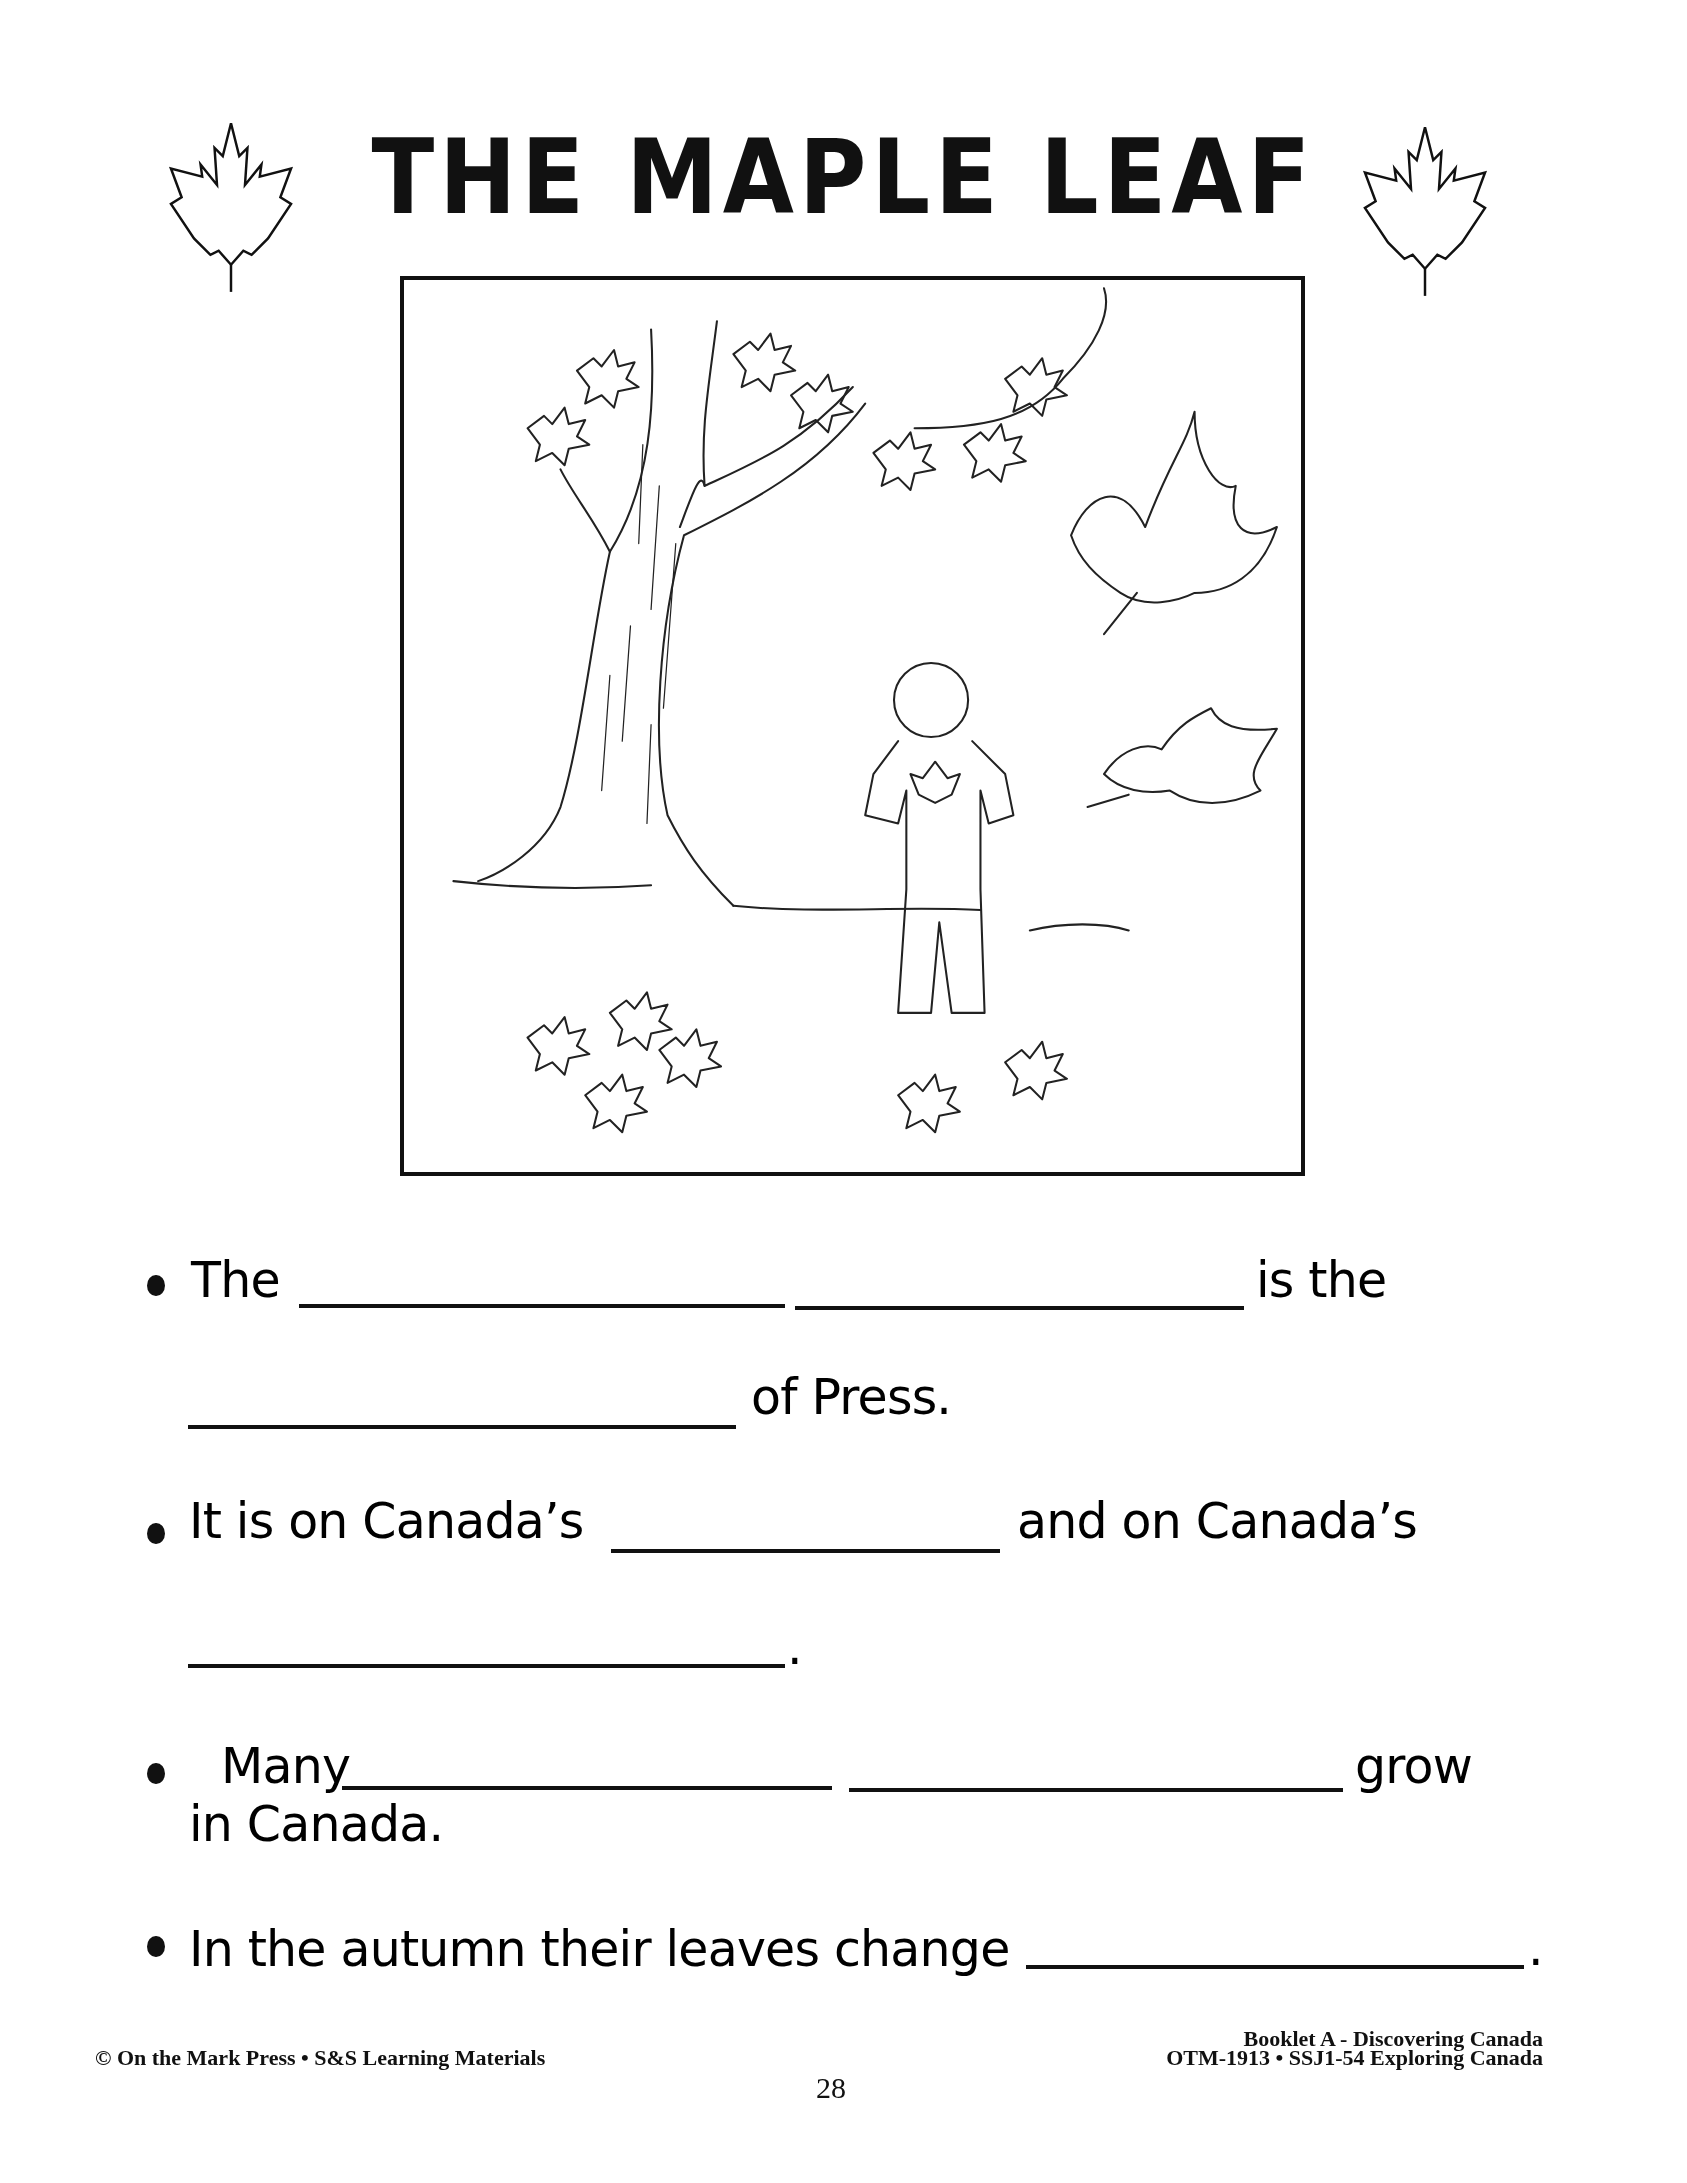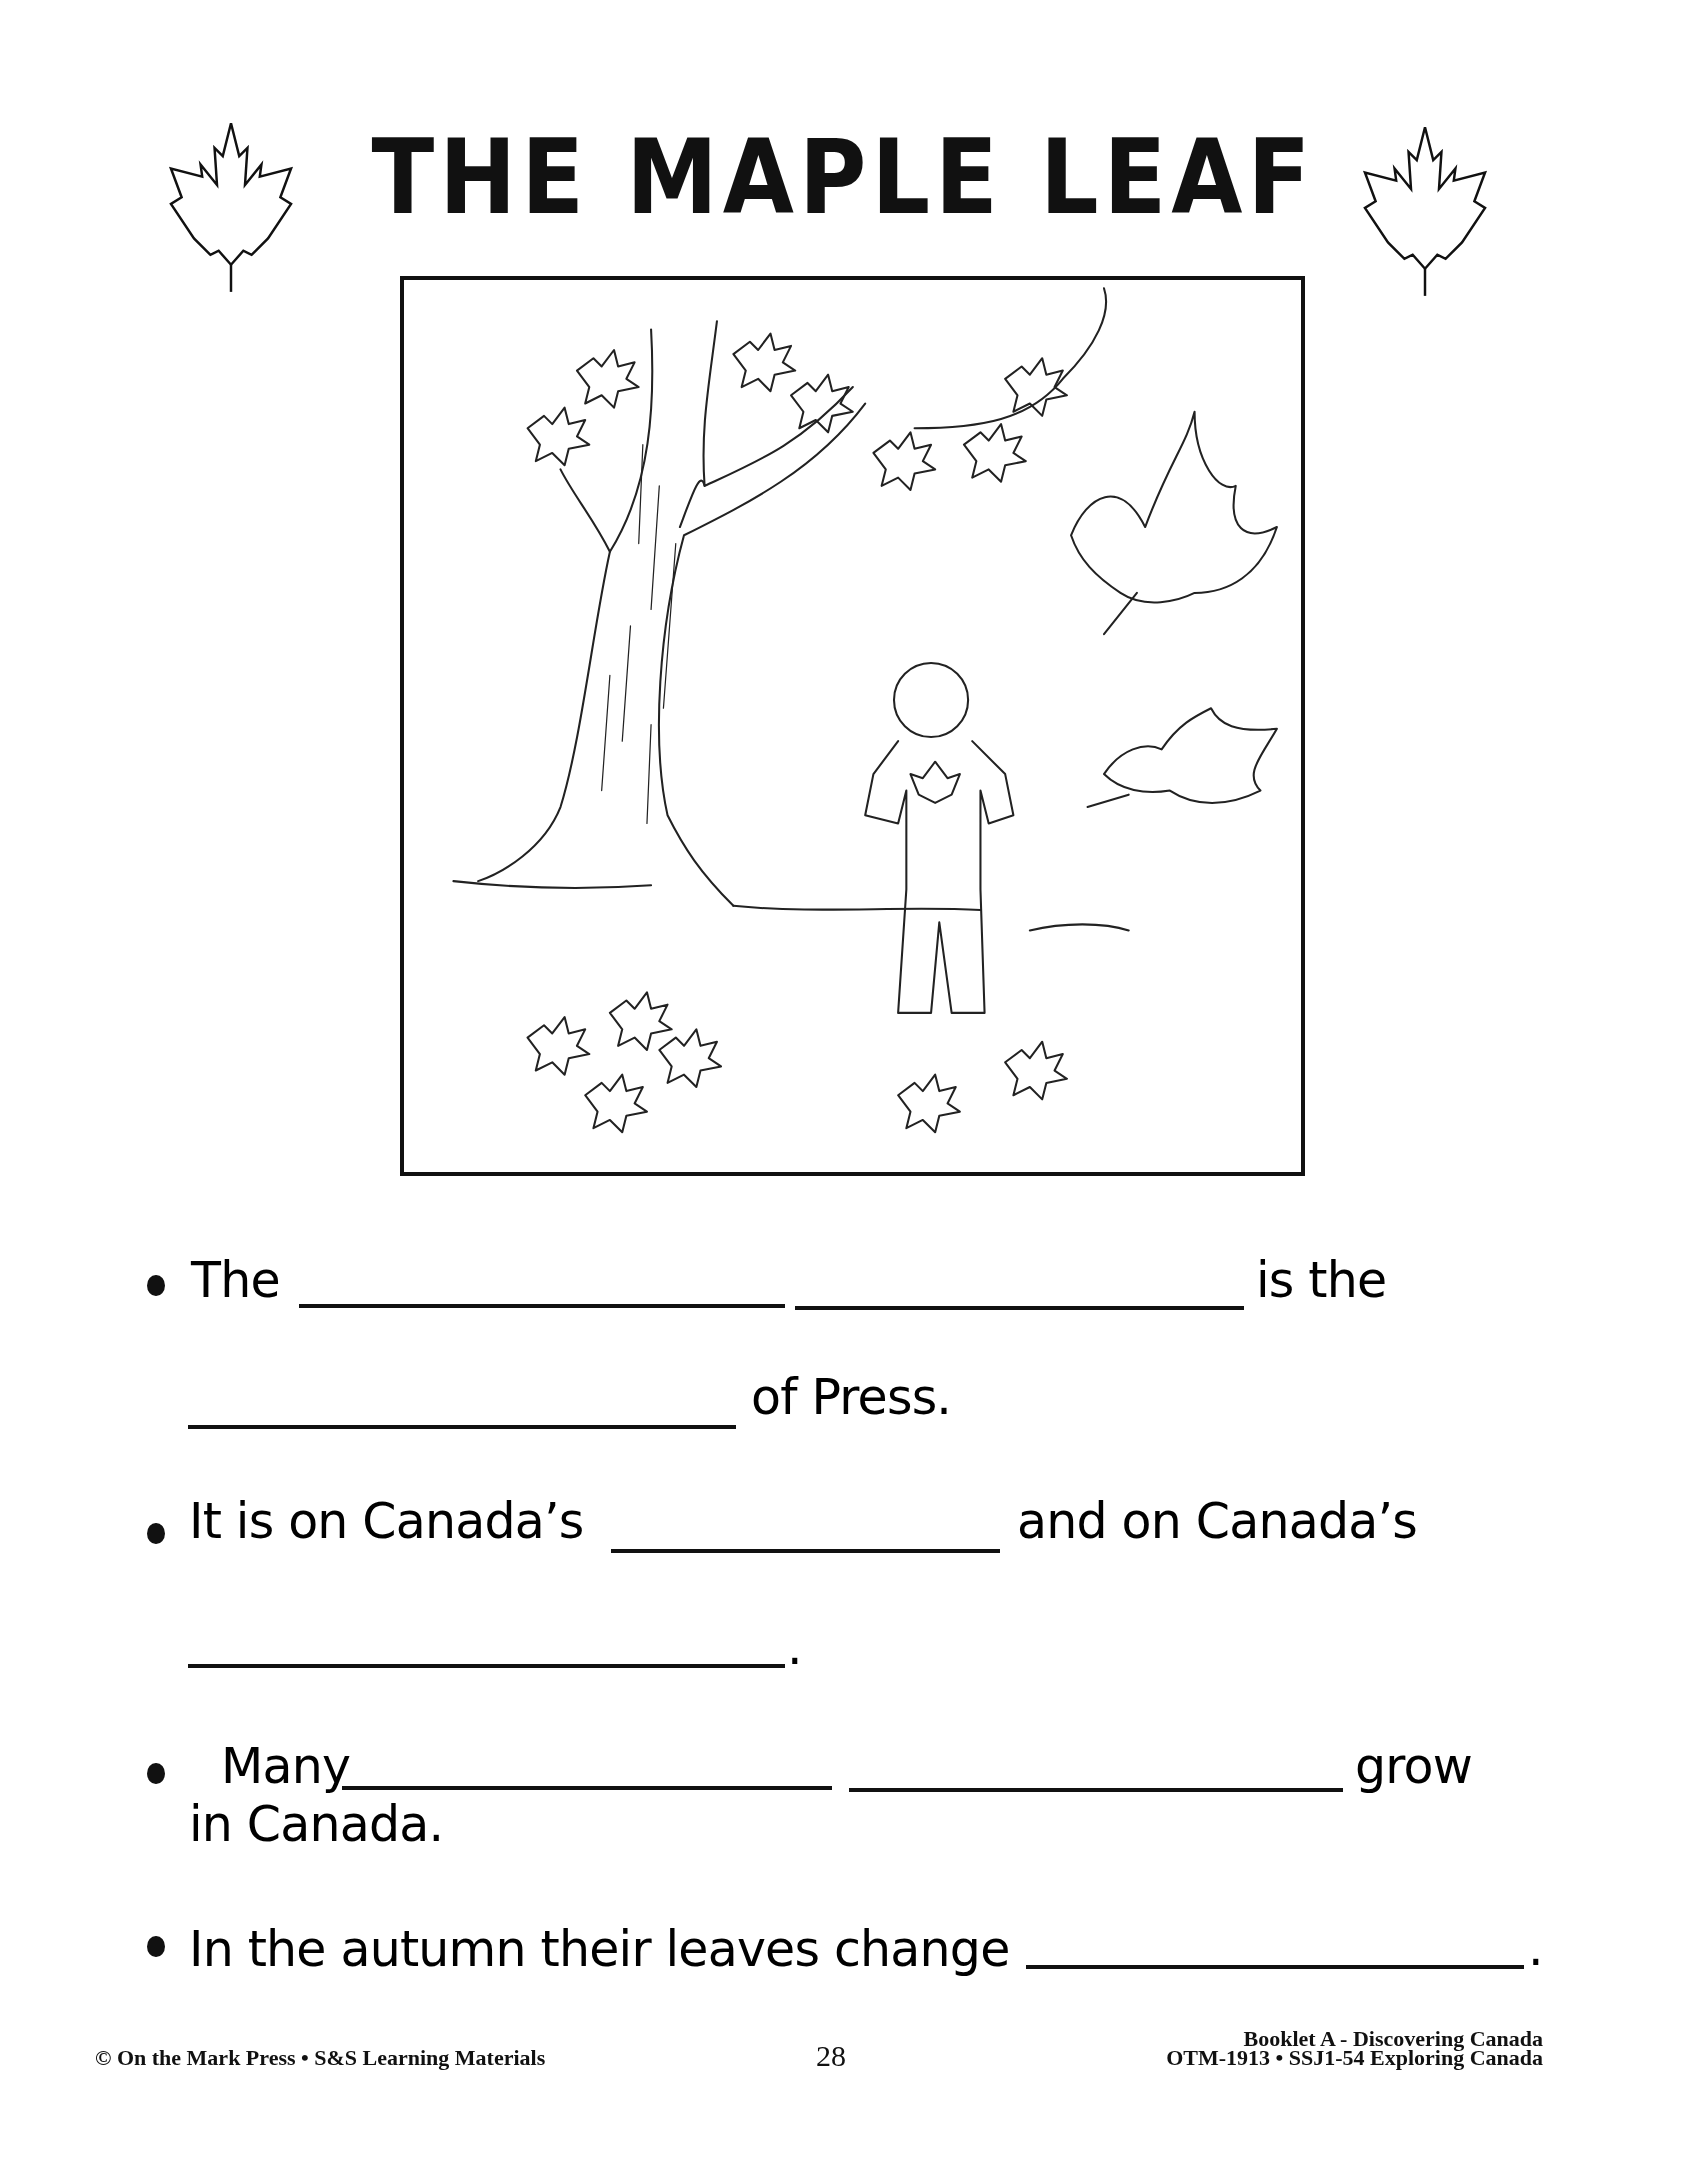--- a/index.html
+++ b/index.html
@@ -5,21 +5,21 @@
   html, body { margin:0; padding:0; background:#fff; }
   body { width:1687px; height:2183px; position:relative; overflow:hidden; color:#111; font-family:"DejaVu Sans", sans-serif; }
   .abs { position:absolute; }
   .title { left:0; width:1687px; top:124px; text-align:center; font-family:"DejaVu Sans", sans-serif; font-weight:bold; font-size:92px; letter-spacing:5px; transform:scaleY(1.12); color:#111; }
   .leaf { width:140px; height:181px; }
   .frame { left:400px; top:276px; width:905px; height:900px; border:4.1px solid #111; box-sizing:border-box; background:#fff; }
   .q { font-family:"DejaVu Sans", sans-serif; font-size:49px; color:#000000; white-space:nowrap; letter-spacing:-0.8px; }
   .bullet { width:18px; height:21.4px; border-radius:50%; background:#111; }
   .blank { border-bottom:4.1px solid #111; height:0; }
   .foot { font-family:"Liberation Serif", serif; font-weight:bold; font-size:22px; color:#111; white-space:nowrap; }
-  .pnum { font-family:"Liberation Serif", serif; font-size:30px; color:#111; }
+  .pnum { font-family:"Liberation Serif", serif; font-size:30px; color:#111;margin-top:32px; }
 </style>
 </head>
 <body>
 
 <svg class="abs leaf" style="left:161px; top:115px;" viewBox="0 0 170 220">
   <path d="M85 10 L95 50 L105 40 L102 85 L122 60 L120 75 L158 65 L145 100 L158 108 L130 150 L110 170 L100 165 L85 182 L70 165 L60 170 L40 150 L12 108 L25 100 L12 65 L50 75 L48 60 L68 85 L65 40 L75 50 Z" fill="none" stroke="#111" stroke-width="3"></path>
   <line x1="85" y1="182" x2="85" y2="215" stroke="#111" stroke-width="3"></line>
 </svg>
 <div class="abs title">THE MAPLE LEAF</div>
 <svg class="abs leaf" style="left:1355px; top:119px;" viewBox="0 0 170 220">

